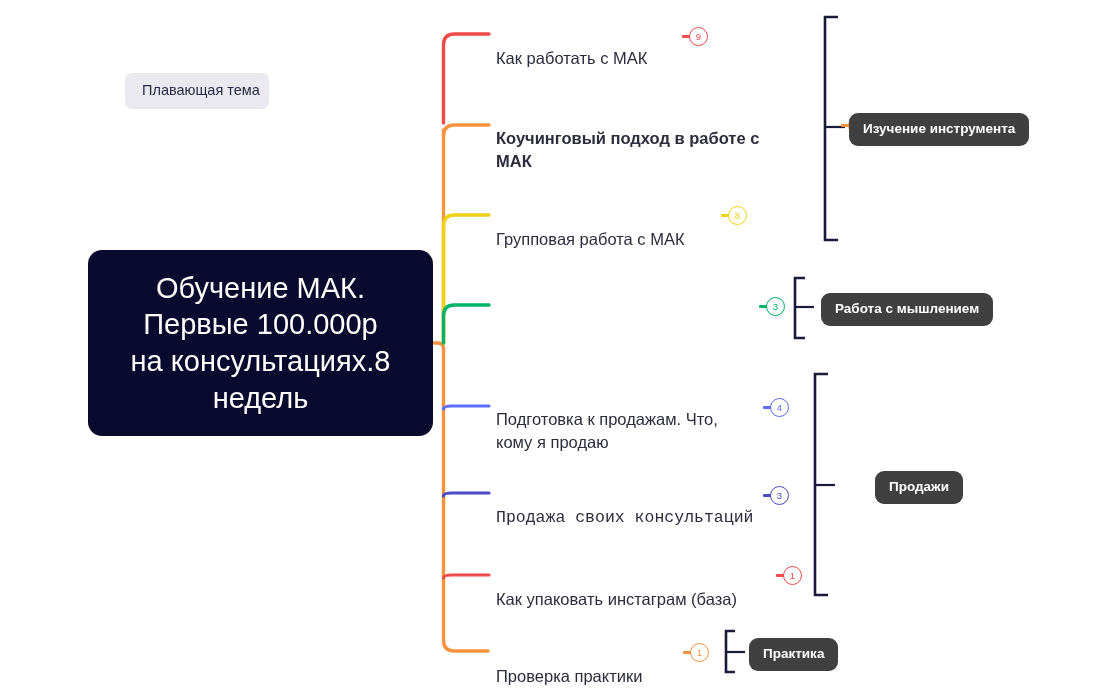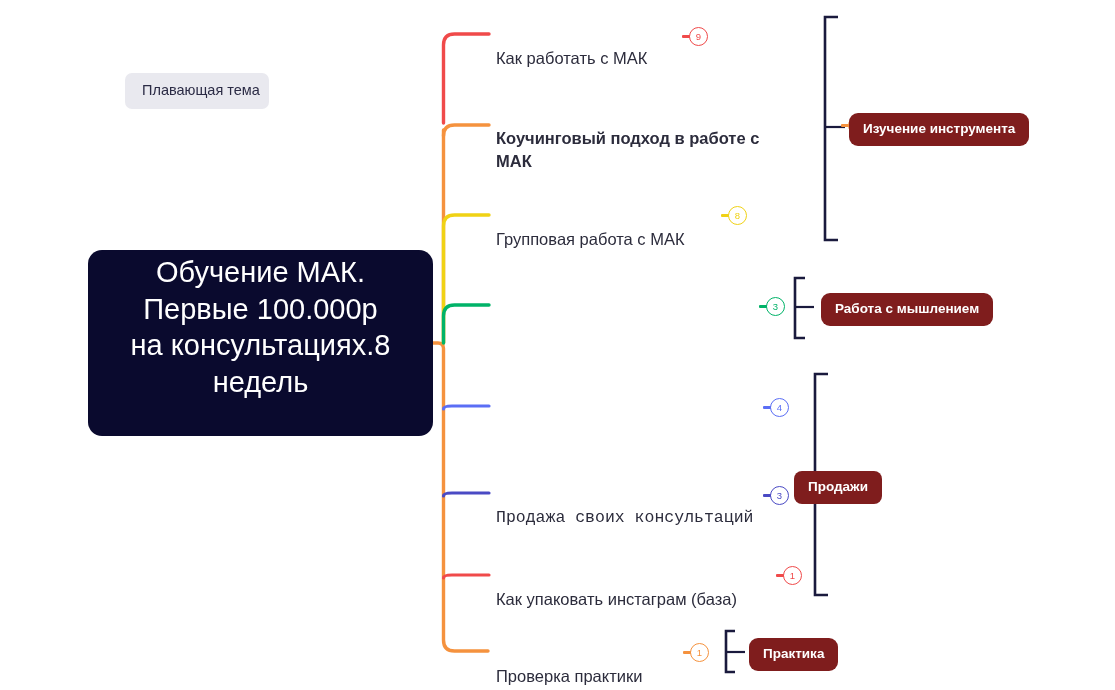--- a/index.html
+++ b/index.html
@@ -31,21 +31,21 @@
   
   .root-node {
     position: absolute;
     left: 88px;
     top: 250px;
     width: 345px;
     height: 186px;
     background: #0a0a2e;
     border-radius: 14px;
     display: flex;
-    align-items: flex-start;
+    align-items: center;
     justify-content: center;
     box-sizing: border-box;
     padding: 4px 18px;
   }
   .root-node .root-text {
     color: #ffffff;
     font-size: 29px;
     line-height: 1.26;
     text-align: center;
     font-weight: 400;
@@ -102,21 +102,21 @@
     margin-top: -1.6px;
     width: 8px;
     height: 3.2px;
     background: currentColor;
     border-radius: 1px;
   }
 
   
   .group-label {
     position: absolute;
-    background: #7f1d1d;
+    background: #404040;
     color: #ffffff;
     border-radius: 9px;
     font-size: 13.5px;
     font-weight: bold;
     line-height: 1;
     padding: 9px 14px 10px 14px;
     white-space: nowrap;
   }
 </style>
 </head>
@@ -187,20 +187,24 @@
     <span>Групповая работа с МАК</span>
   </div>
   <div class="badge" style="left:728px; top:206px; color:#f0d215;">
     <span class="badge-num">8</span>
   </div>
 
   <div class="badge" style="left:766px; top:297px; color:#00b368;">
     <span class="badge-num">3</span>
   </div>
 
+  <div class="topic" style="left:496px; top:385px;">
+    <span>Подготовка к продажам. Что,
+кому я продаю</span>
+  </div>
   <div class="badge" style="left:770px; top:398px; color:#5b6ef5;">
     <span class="badge-num">4</span>
   </div>
 
   <div class="topic" style="left:496px; top:484px;font-family:Liberation Mono, monospace;">
     <span>Продажа своих консультаций</span>
   </div>
   <div class="badge" style="left:770px; top:486px; color:#4a4ac4;">
     <span class="badge-num">3</span>
   </div>
@@ -220,21 +224,21 @@
   </div>
 
   <div class="group-label" style="left:849px; top:113px;">
     <span>Изучение инструмента</span>
   </div>
 
   <div class="group-label" style="left:821px; top:293px;">
     <span>Работа с мышлением</span>
   </div>
 
-  <div class="group-label" style="left:794px; top:471px;border-radius:8px;">
+  <div class="group-label" style="left:875px; top:471px;">
     <span>Продажи</span>
   </div>
 
   <div class="group-label" style="left:749px; top:638px;">
     <span>Практика</span>
   </div>
 
 </div>
 
 </body></html>

